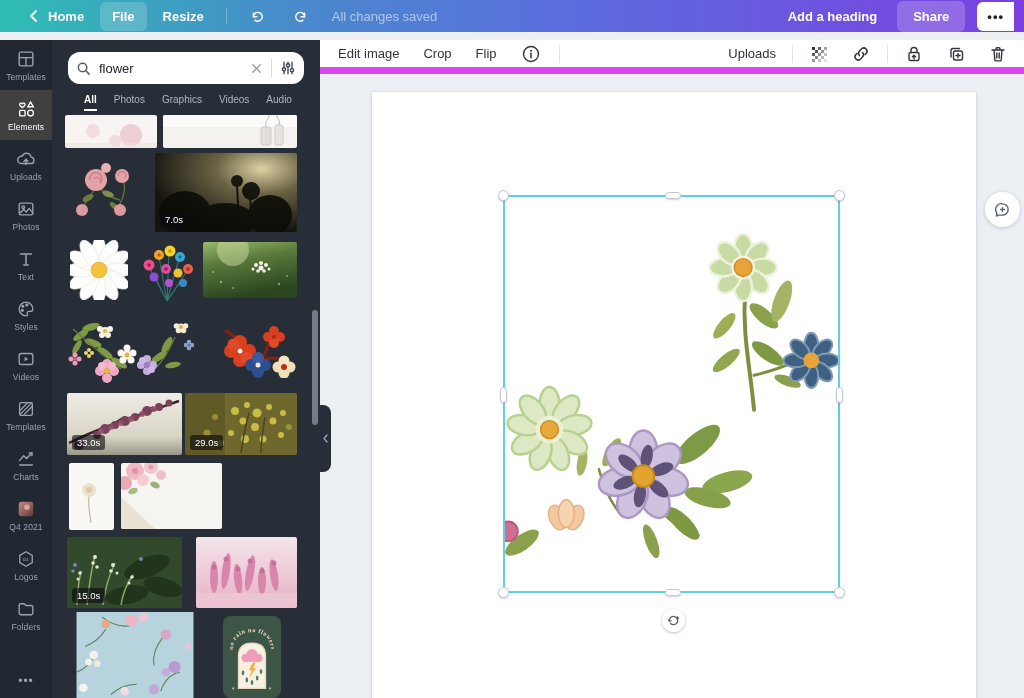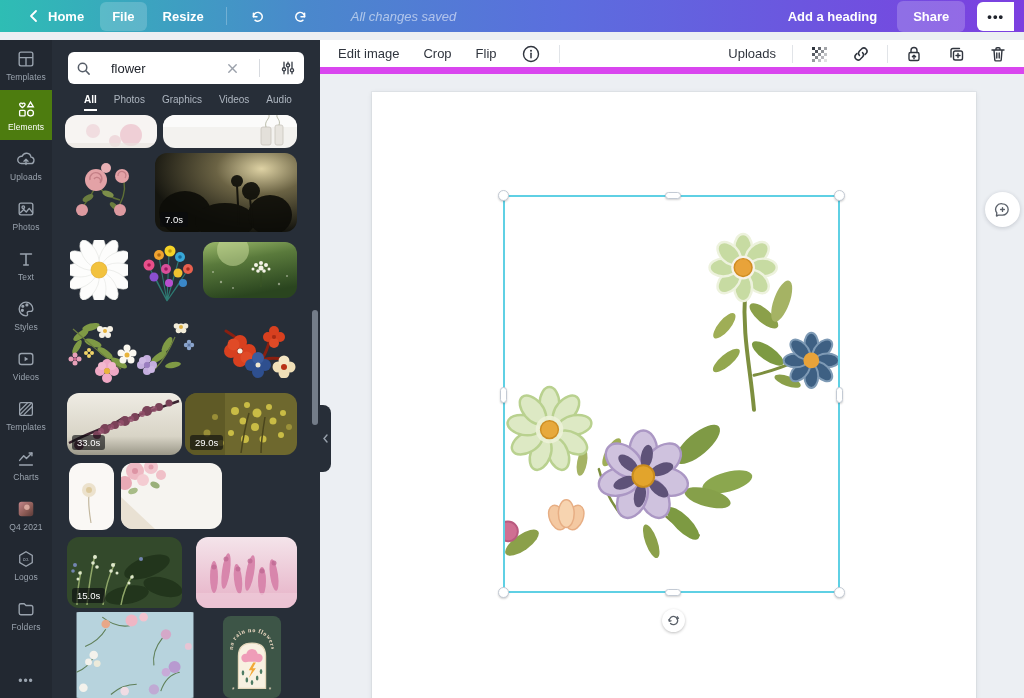--- a/index.html
+++ b/index.html
@@ -7,50 +7,50 @@
   .app { position:relative; width:1024px; height:698px; overflow:hidden; background:#eceff3; }
 
   
   .topbar { position:absolute; left:0; top:0; width:1024px; height:32px;
     background:linear-gradient(90deg,#2ebdb4 0%,#4a88cc 30%,#5b6ede 55%,#7c3fe0 100%);
     display:flex; align-items:center; color:#fff; font-size:13px; font-weight:bold; z-index:30; }
   .tb-left { display:flex; align-items:center; gap:4px; padding-left:14px; }
   .tb-btn { display:flex; align-items:center; gap:6px; padding:7px 12px; border-radius:6px; cursor:pointer; white-space:nowrap; }
   .tb-btn.boxed { background:rgba(255,255,255,0.18); }
   .tb-sep { width:1px; height:18px; background:rgba(255,255,255,0.25); margin:0 6px; }
-  .saved { font-style:italic; color:rgba(255,255,255,0.55); font-weight:normal; margin-left:26px; }
+  .saved { color:rgba(255,255,255,0.55); font-weight:normal; margin-left:7px; }
   .tb-right { margin-left:auto; display:flex; align-items:center; gap:12px; padding-right:10px; }
   .title-field { font-weight:bold; color:#fff; padding:6px 8px; border-radius:4px; }
   .share-btn { background:rgba(255,255,255,0.2); padding:8px 16px; border-radius:6px; }
   .download-btn { background:#fff; color:#20242c; padding:7px 14px; border-radius:6px; display:flex; gap:8px; align-items:center; }
   .more-btn { background:#fff; color:#20242c; padding:7px 10px; border-radius:6px 0 0 6px; letter-spacing:1px; }
   .icon16 { width:16px; height:16px; display:block; }
 
   
   .sidebar { position:absolute; left:0; top:40px; width:52px; height:658px; background:#222831; z-index:25;
     display:flex; flex-direction:column; }
   .side-item { height:50px; display:flex; flex-direction:column; align-items:center; justify-content:center;
     gap:3px; color:#9aa3ae; cursor:pointer; }
   .side-item .lbl { font-size:8.5px; letter-spacing:0.1px; }
-  .side-item.active { background:#4d7c0f; color:#fff;text-align:right; }
+  .side-item.active { background:#404040; color:#fff;text-align:right; }
   .side-item svg { width:20px; height:20px; }
   .side-dots { margin-top:auto; color:#9aa3ae; text-align:center; padding-bottom:10px; font-size:12px; letter-spacing:1px; }
 
   
   .panel { position:absolute; left:52px; top:40px; width:268px; height:658px; background:#272e38; z-index:24; }
-  .searchbox { position:absolute; left:16px; top:12px; width:236px; height:32px; background:#fff; border-radius:6px;
-    display:flex; align-items:center; padding:0 8px; gap:20px; }
+  .searchbox { position:absolute; left:16px; top:12px; width:236px; height:32px; background:#fff; border-radius:12px;
+    display:flex; align-items:center; padding:0 8px; gap:8px; }
   .searchbox input { border:none; outline:none; flex:1; font-size:13px; color:#20242c; font-family:inherit; min-width:0; }
   .sb-div { width:1px; height:18px; background:#d7dadf; }
   .tabs { position:absolute; left:32px; top:54px; display:flex; gap:17px; font-size:10px; color:#aeb6c0; }
   .tab { cursor:pointer; padding-bottom:6px; position:relative; }
   .tab.active { color:#fff; font-weight:bold; }
   .tab.active::after { content:""; position:absolute; left:0; right:0; bottom:0; height:2px; background:#fff; }
   .grid { position:absolute; left:0; top:75px; width:268px; height:583px; overflow:hidden; }
-  .thumb { position:absolute; border-radius:12px; overflow:hidden; cursor:pointer; }
+  .thumb { position:absolute; border-radius:2px; overflow:hidden; cursor:pointer; }
   .thumb svg { display:block; width:100%; height:100%; }
   .badge { position:absolute; left:5px; bottom:5px; background:rgba(10,12,14,0.62); color:#fff; font-size:9.5px;
     padding:2px 5px; border-radius:3px; pointer-events:none; }
   .scrollthumb { position:absolute; right:2px; top:195px; width:6px; height:115px; background:#737c88; border-radius:3px; }
   .collapse-tab { position:absolute; right:-11px; top:365px; width:11px; height:67px; background:#272e38;
     border-radius:0 8px 8px 0; display:flex; align-items:center; justify-content:center; color:#98a1ac; font-size:9px; cursor:pointer; }
 
   
   .ctoolbar { position:absolute; left:320px; top:40px; width:704px; height:34px; background:#fff;
     border-bottom:7px solid #d946ef; display:flex; align-items:center; font-size:13px; color:#30353e; z-index:20; }

